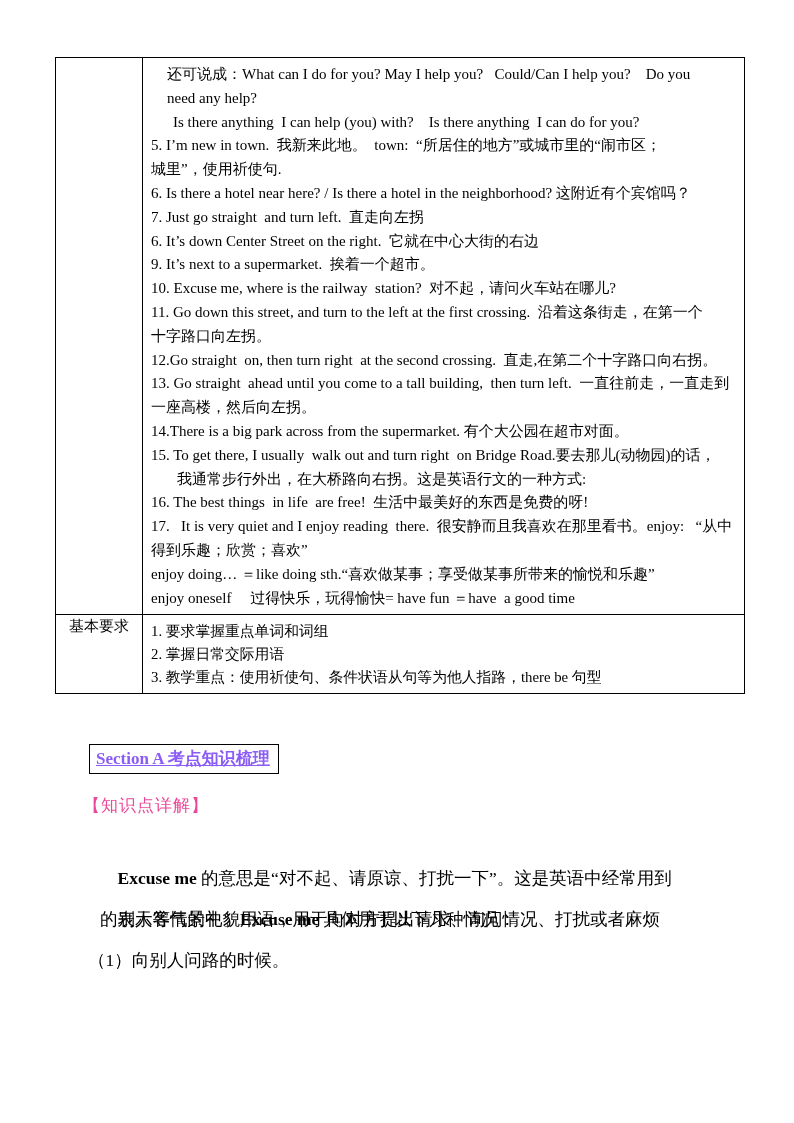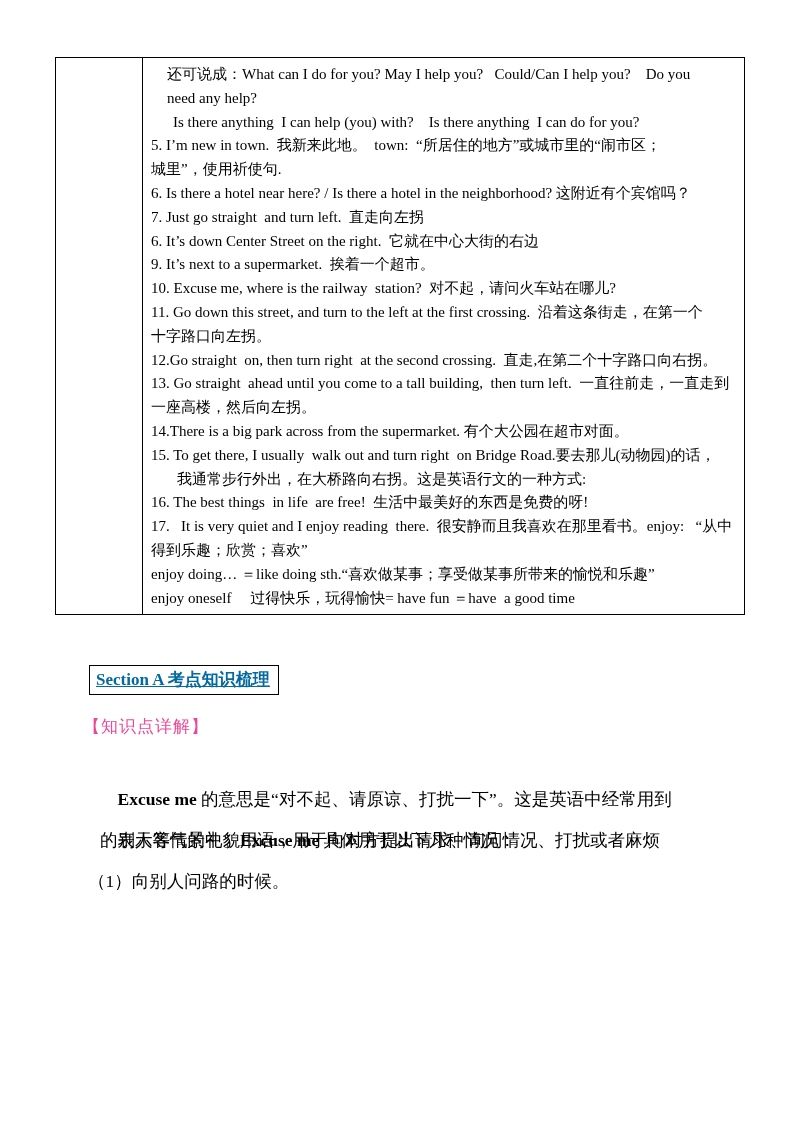--- a/index.html
+++ b/index.html
@@ -14,21 +14,21 @@
   td.cell-right { padding:5px 4px 4px 8px; }
   .tl { font-size:15px; line-height:23.8px; white-space:pre-wrap; }
   .ind-a { padding-left:16px; }
   .ind-b { padding-left:22px; }
   .ind-c { padding-left:26px;font-family:Liberation Serif, serif; }
   .req-line { font-size:14.8px; line-height:23px; white-space:pre-wrap; }
 
   .section-box {
     display:inline-block; border:1px solid #000; margin:50px 0 0 34px;
     padding:2px 8px 3px 6px; font-size:17px; font-weight:bold;
-    color:#0369a1; text-decoration:underline;
+    color:#8b5cf6; text-decoration:underline;
   }
   .sub-heading { margin:20px 0 0 28px; font-size:17px; color:#ec4899; letter-spacing:1px; }
 
   .bl { line-height:41px; height:41px; font-size:17.5px; white-space:pre; }
   .l-point { margin-left:50px; margin-top:14px; }
   .l-para  { margin-left:45px; }
   .l-case  { margin-left:33px; }
   .l-ex    { margin-left:36px; }
   .num { margin-right:24px; }
   .term-red { color:#B22222; font-weight:bold; }
@@ -62,20 +62,28 @@
         <div class="tl">14.There is a big park across from the supermarket. 有个大公园在超市对面。</div>
         <div class="tl">15. To get there, I usually  walk out and turn right  on Bridge Road.要去那儿(动物园)的话，</div>
         <div class="tl ind-c">我通常步行外出，在大桥路向右拐。这是英语行文的一种方式:</div>
         <div class="tl">16. The best things  in life  are free!  生活中最美好的东西是免费的呀!</div>
         <div class="tl">17.   It is very quiet and I enjoy reading  there.  很安静而且我喜欢在那里看书。enjoy:   “从中</div>
         <div class="tl">得到乐趣；欣赏；喜欢”</div>
         <div class="tl">enjoy doing… ＝like doing sth.“喜欢做某事；享受做某事所带来的愉悦和乐趣”</div>
         <div class="tl">enjoy oneself　 过得快乐，玩得愉快= have fun ＝have  a good time</div>
       </td>
     </tr>
+    <tr>
+      <td class="cell-left">基本要求</td>
+      <td class="cell-right">
+        <div class="req-line">1. 要求掌握重点单词和词组</div>
+        <div class="req-line">2. 掌握日常交际用语</div>
+        <div class="req-line">3. 教学重点：使用祈使句、条件状语从句等为他人指路，there be 句型</div>
+      </td>
+    </tr>
   </tbody>
     </table>
 
   <div>
     <span class="section-box">Section A  考点知识梳理</span>
   </div>
 
   <div class="sub-heading">【知识点详解】</div>
 
 

